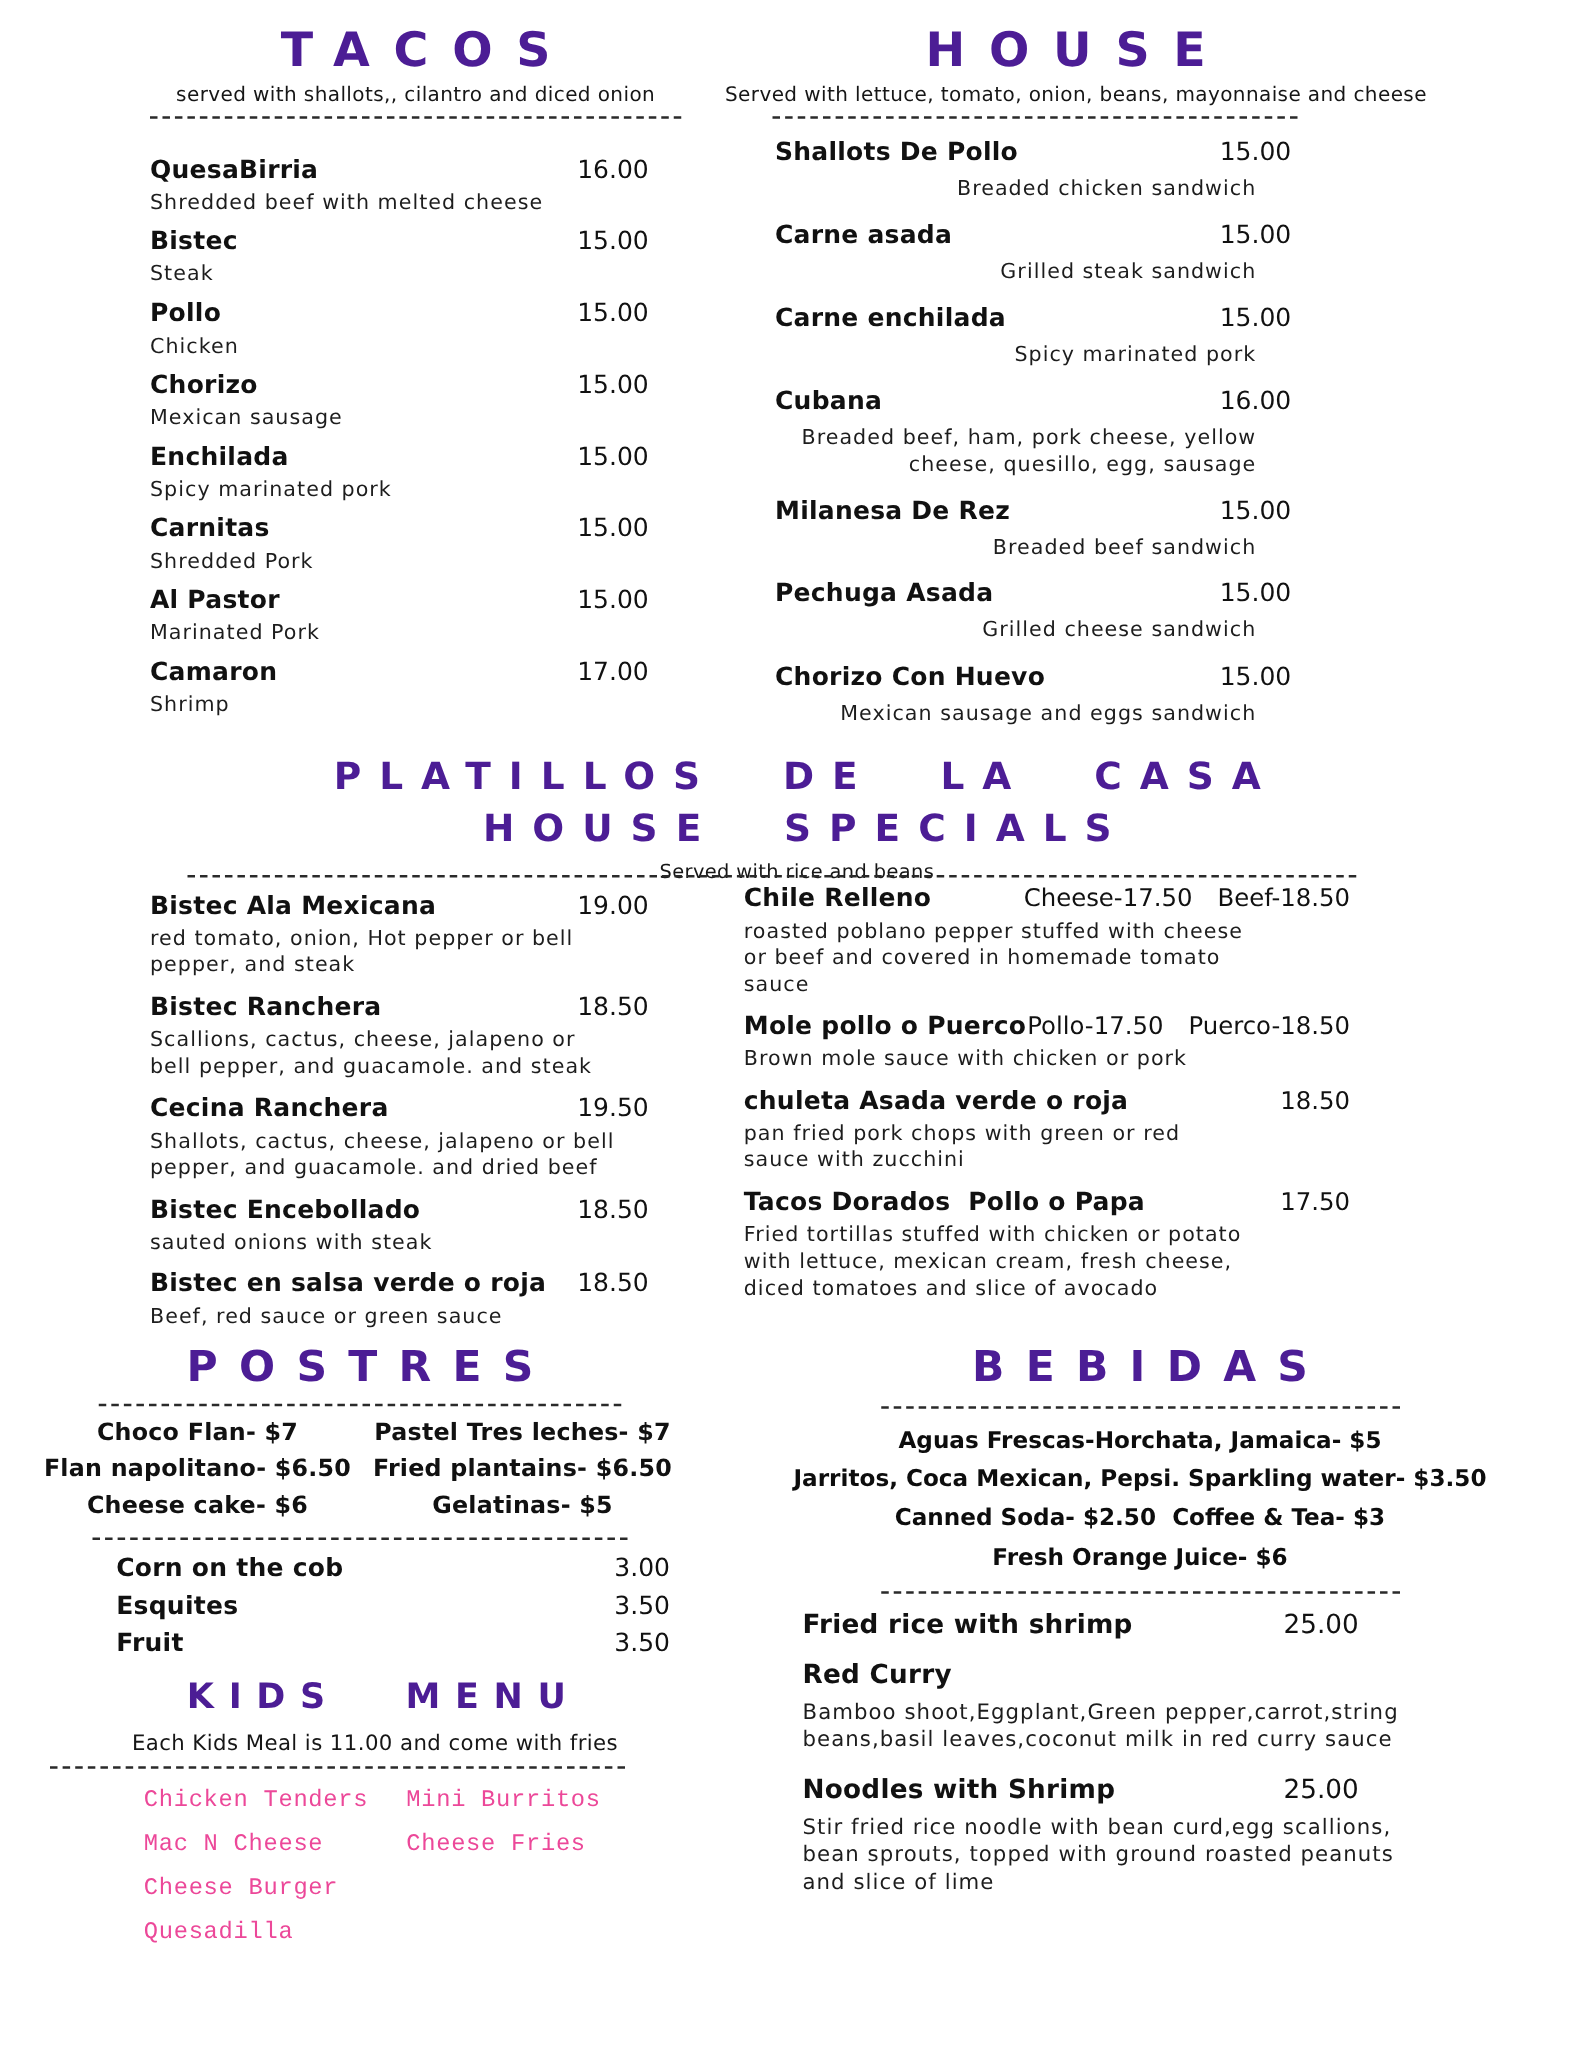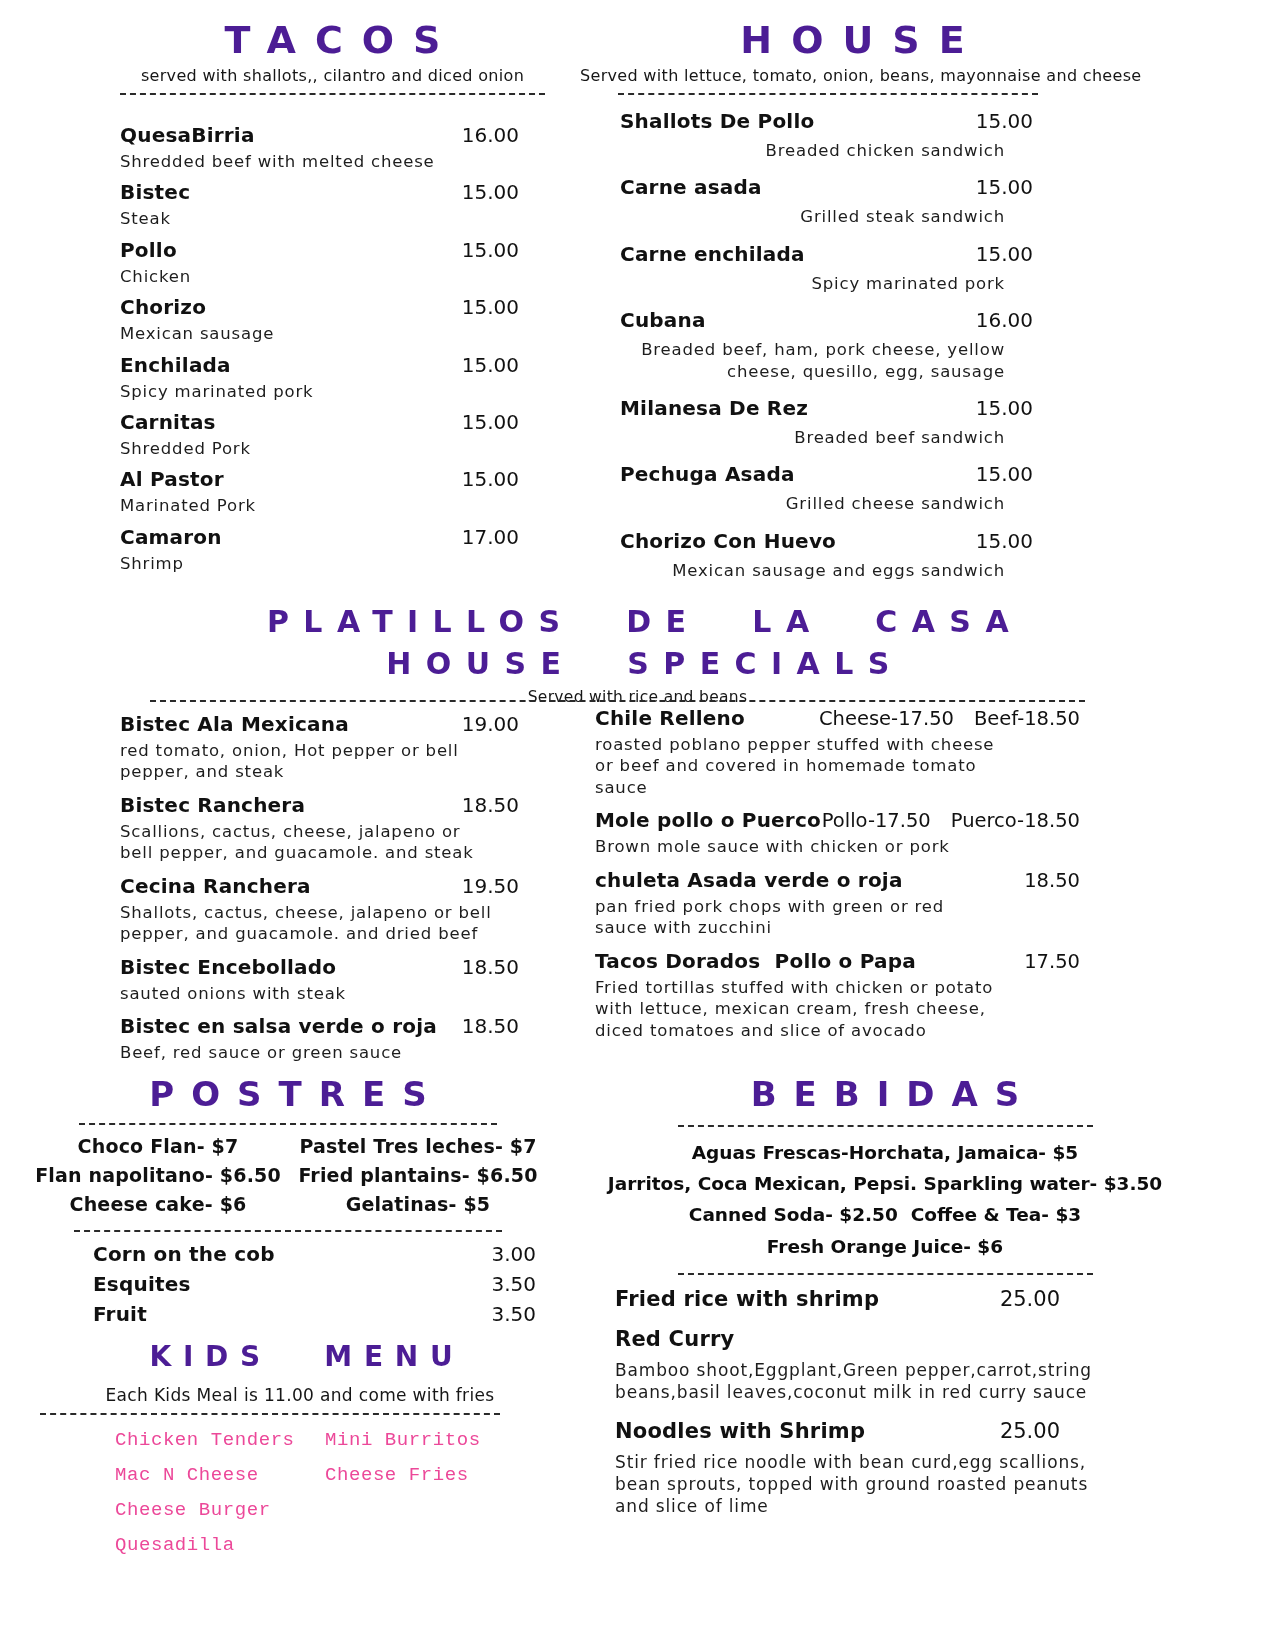--- a/index.html
+++ b/index.html
@@ -69,21 +69,21 @@
 
   
   #kids{left:40px;top:1342px;width:520px;}
   #kids .sub{font-size:17px;margin-top:12px;}
   #kids .dash{margin-top:8px;width:460px;margin-left:0;}
   .kcols{display:flex;margin-top:14px;padding-left:75px;}
   .kcol:first-child{width:210px;}
   .kcol .simple-item{font-size:19px;letter-spacing:.03em;margin-bottom:13px;color:#ec4899;font-family:Liberation Mono, monospace;}
 
   
-  #bebidas{left:585px;top:1076px;width:600px;}
+  #bebidas{left:612px;top:1076px;width:600px;}
   #bebidas .d1{width:415px;margin-top:12px;}
   #bebidas .d2{width:415px;margin-top:14px;}
   .blines{margin-top:14px;text-align:center;}
   .blines .simple-item{font-weight:700;font-size:18.5px;margin-bottom:7px;line-height:1.3;color:#0d0d0d;}
   #bebidas .items{margin-top:12px;padding-left:30px;}
   #bebidas .mi{margin-bottom:16px;}
   #bebidas .mi-name{font-size:21px;}
   #bebidas .mi-prices{padding-right:125px;}
   #bebidas .mi-price{font-size:21px;}
   #bebidas .mi-desc{max-width:480px;margin-top:8px;font-size:17px;}

